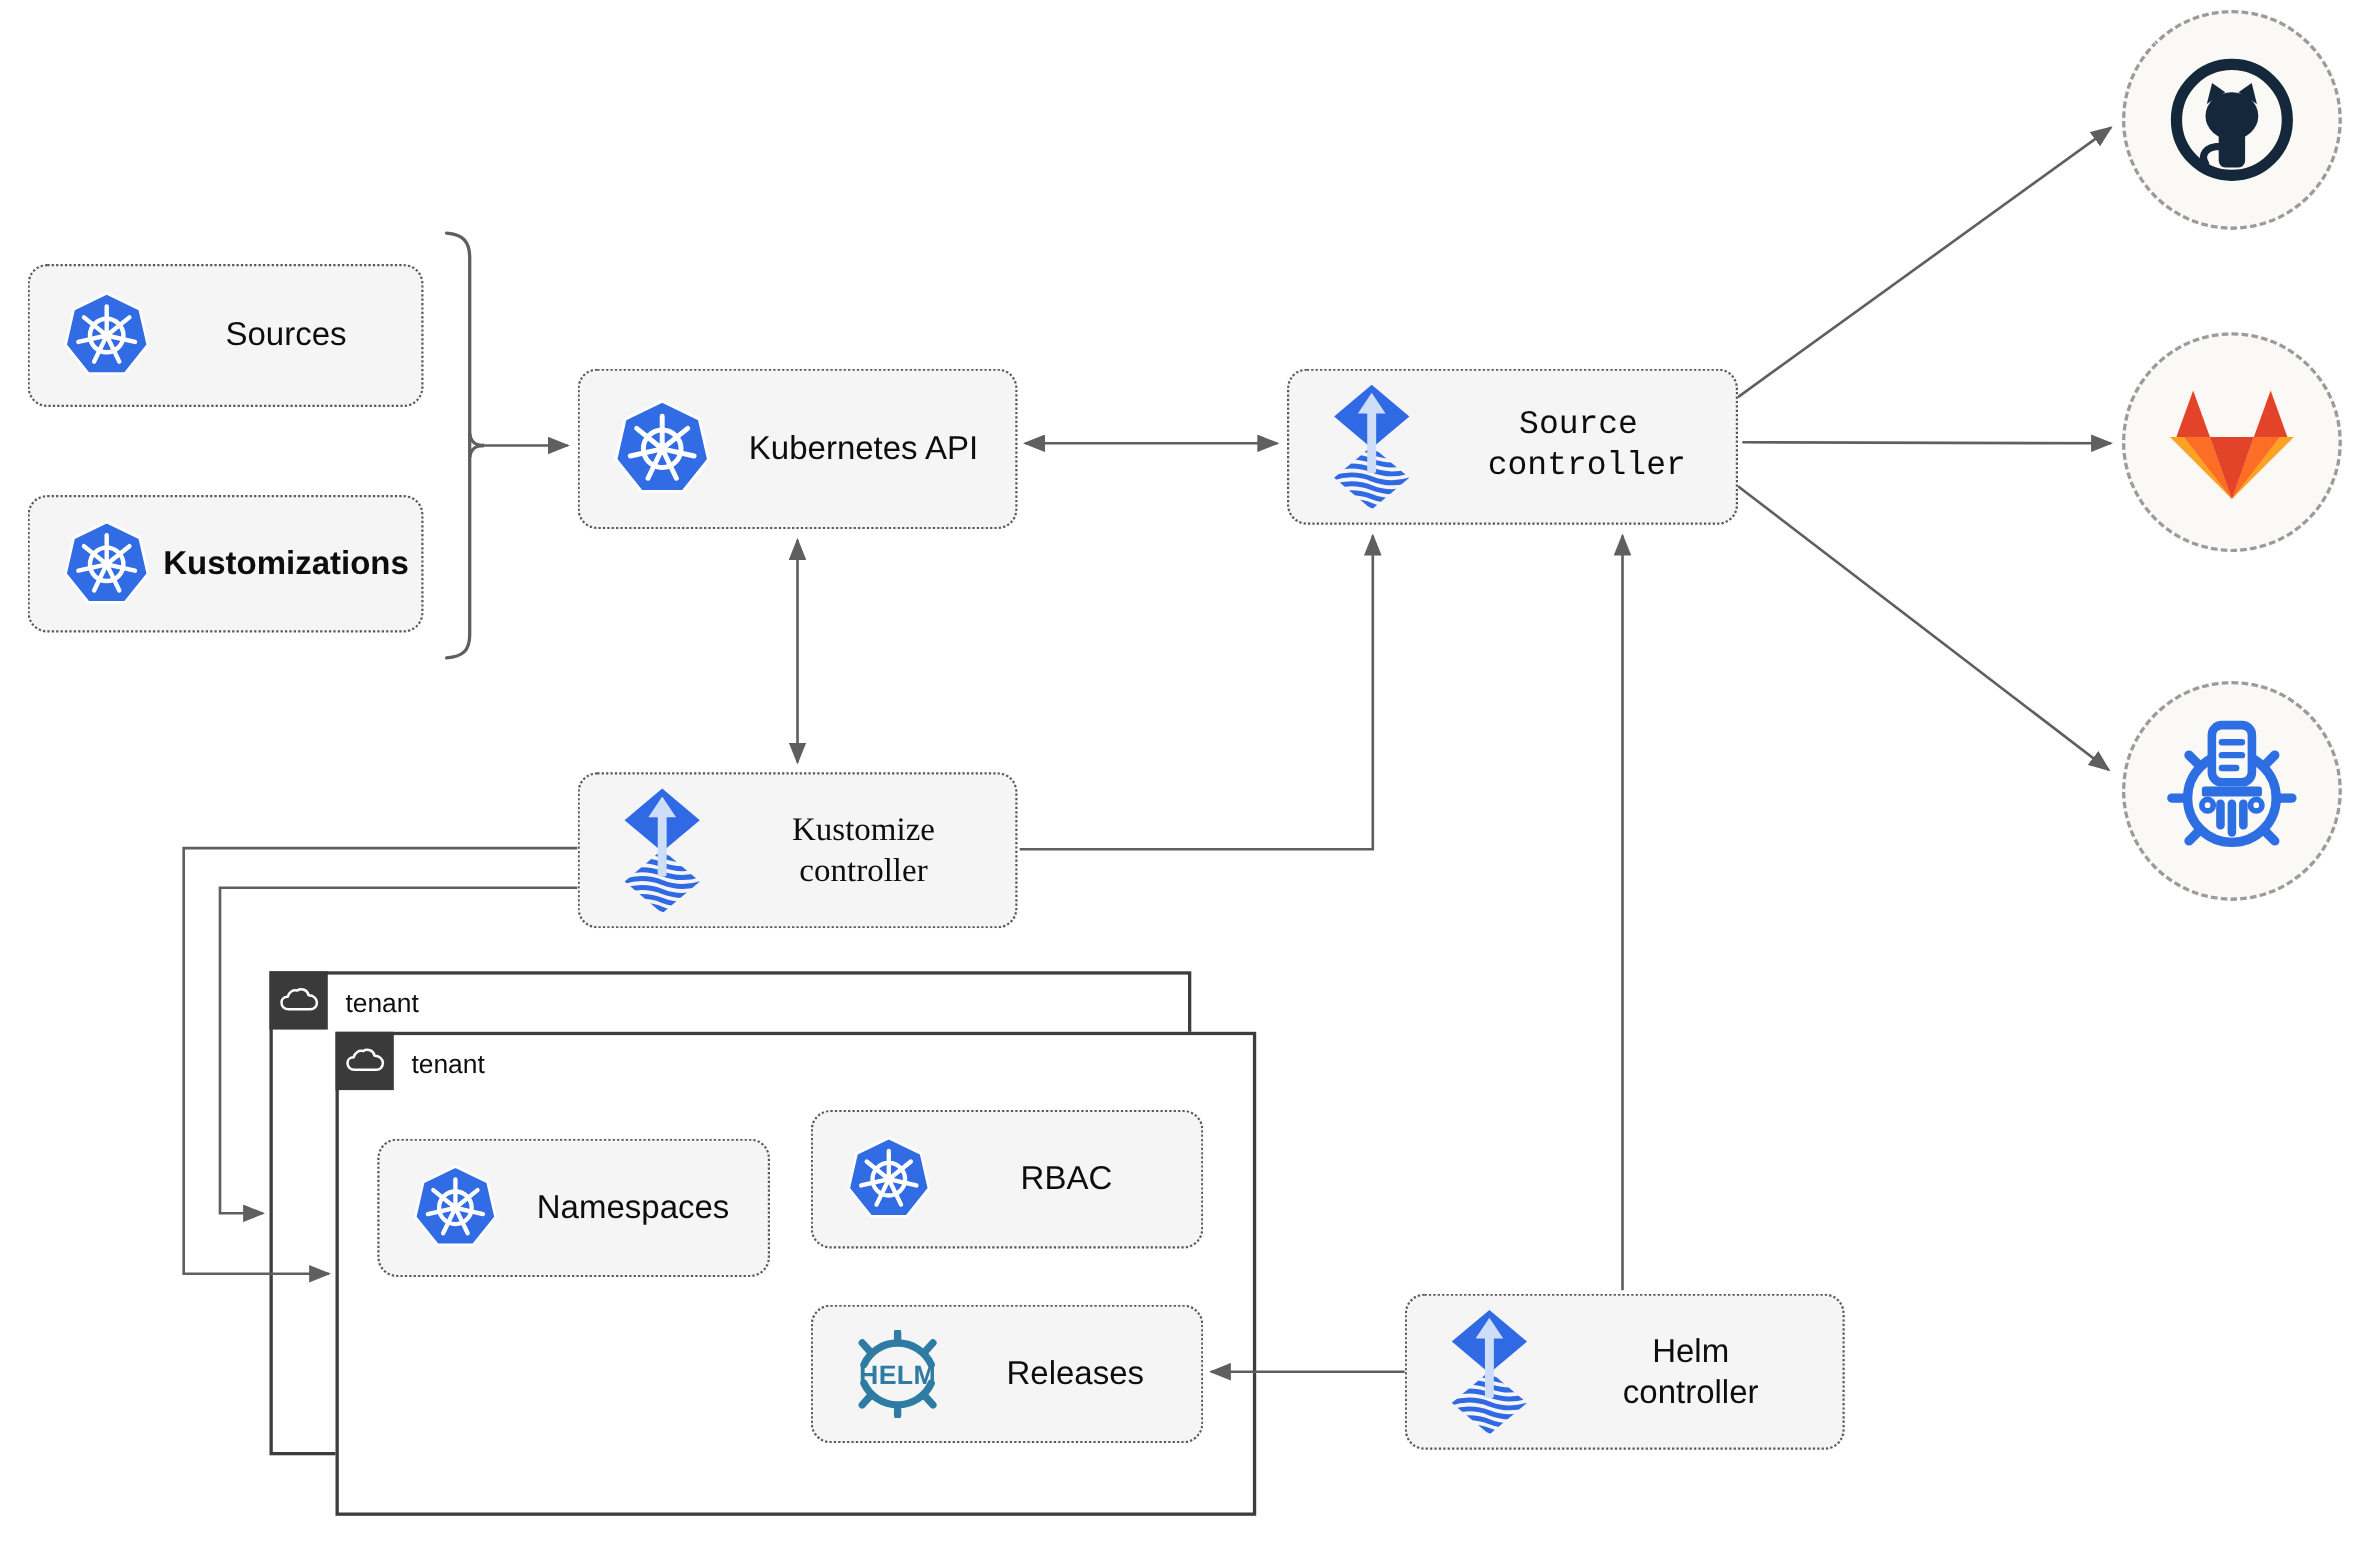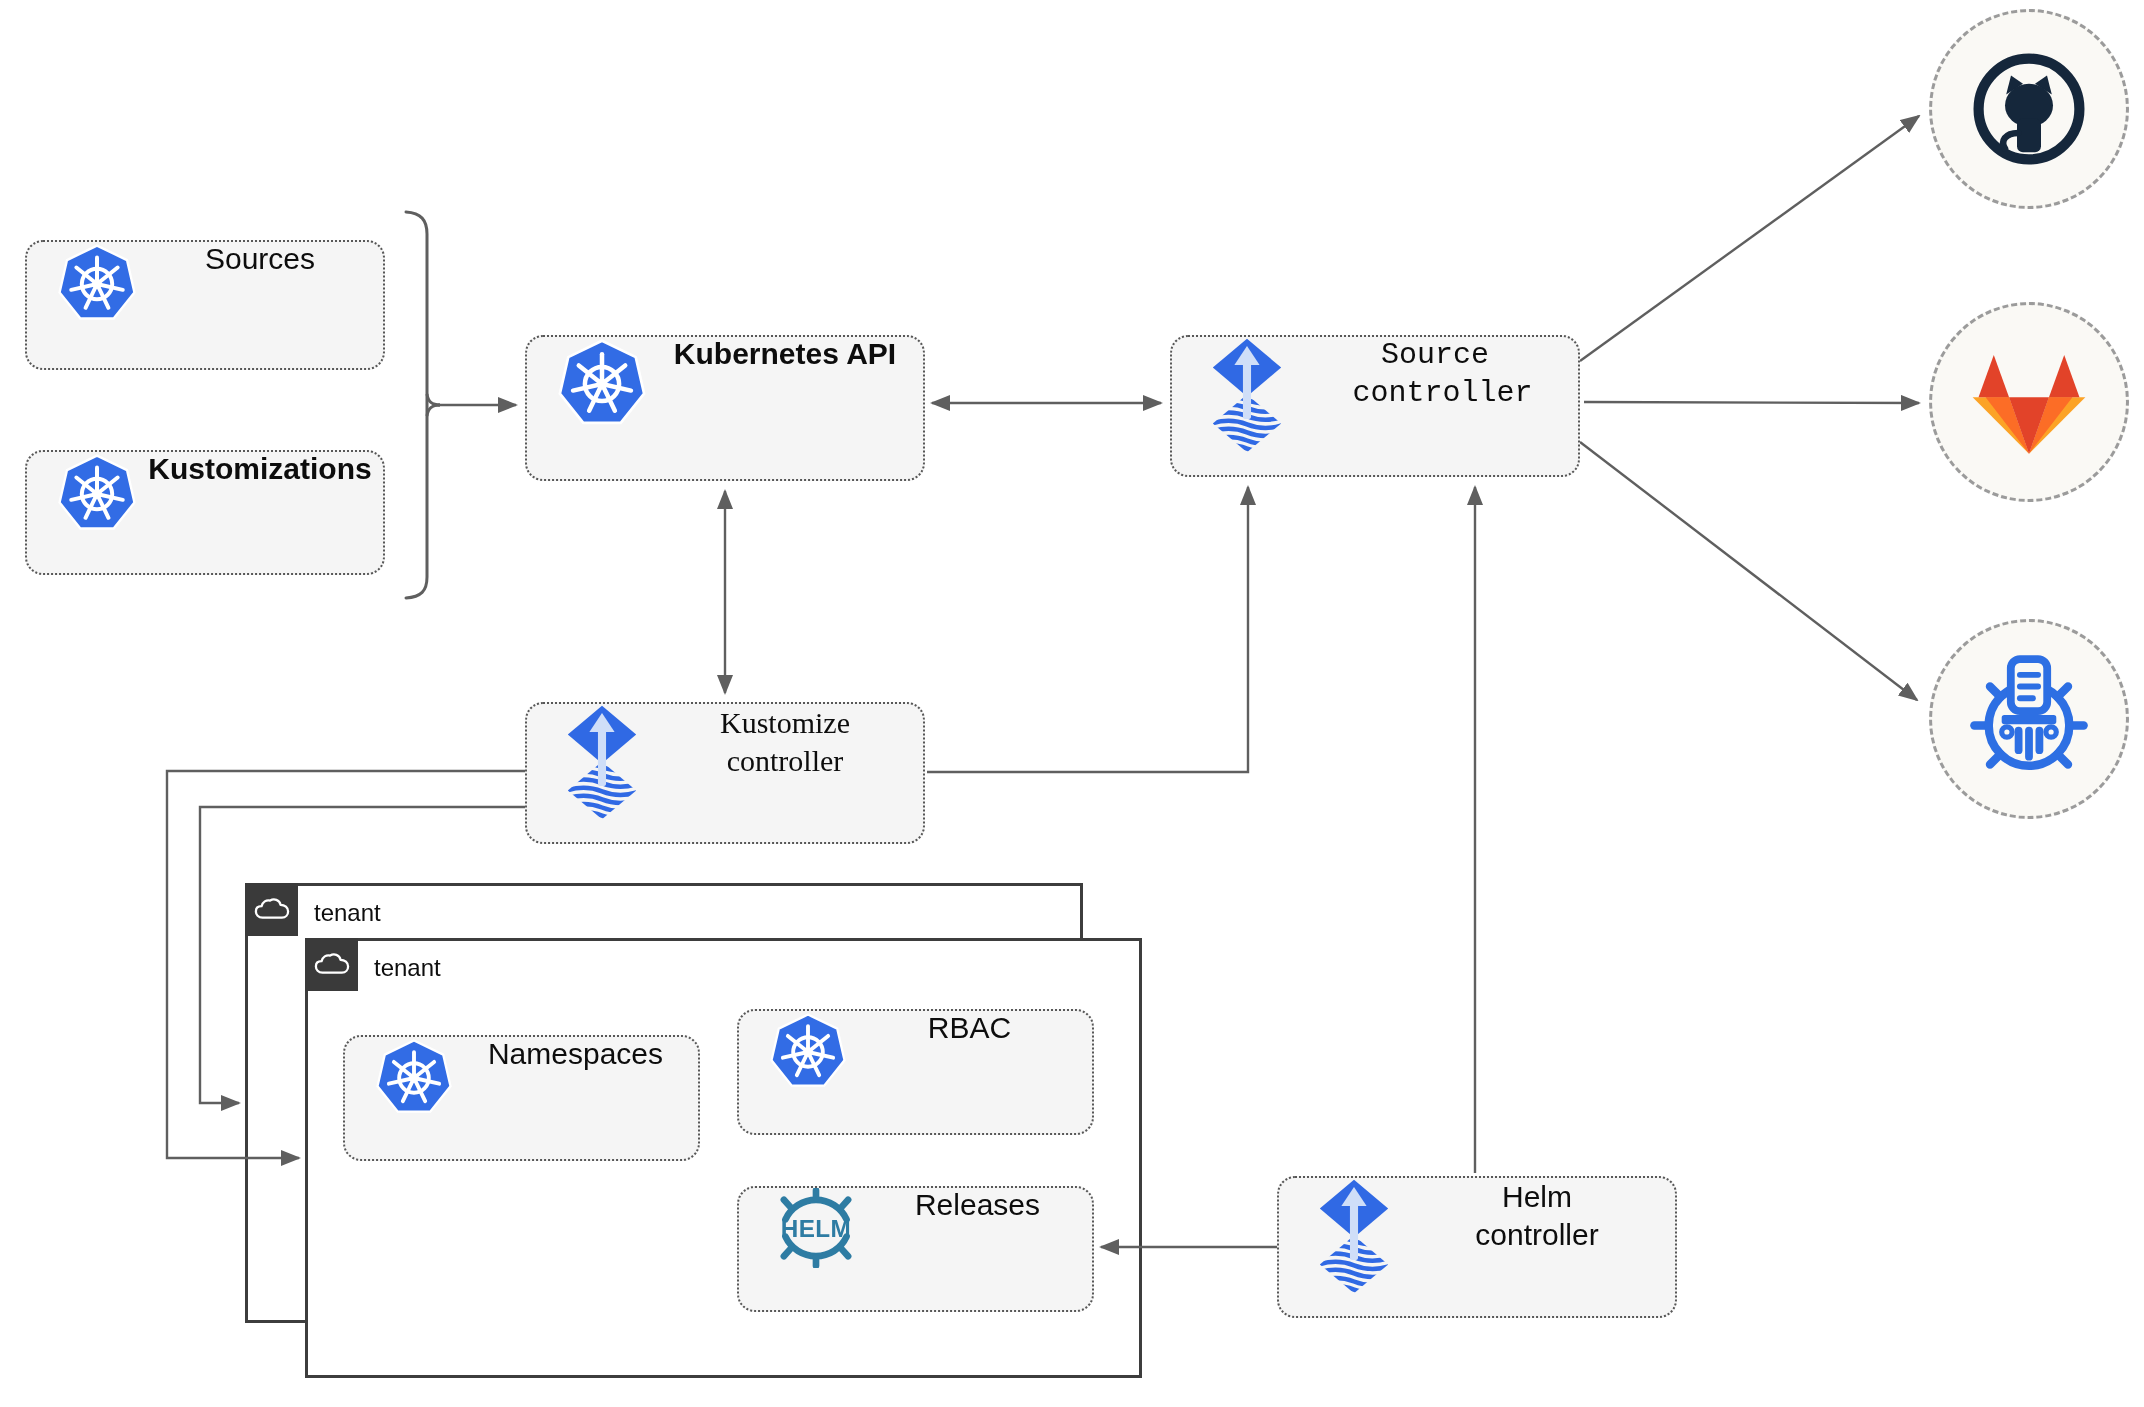--- a/index.html
+++ b/index.html
@@ -2,21 +2,21 @@
 <html><head>
 <meta charset="utf-8">
 <style>
   html,body { margin:0; padding:0; background:#ffffff; }
   .canvas {
     position:relative; width:2144px; height:1407px; background:#ffffff;
     font-family:"Liberation Sans", sans-serif; overflow:hidden;
   }
   
   .node {
-    position:absolute; box-sizing:border-box; display:flex; align-items:flex-start;
+    position:absolute; box-sizing:border-box; display:flex; align-items:center;
     background:#f5f5f5; border:2px dotted #575757; border-radius:18px; z-index:3;
   }
   .node .icon { flex:0 0 auto; margin-left:30px; display:flex; }
   .node .nlabel { flex:1; text-align:center; font-size:30px; color:#0d0d0d; }
   .node--ctl .nlabel { display:flex; justify-content:center; }
   .node--ctl .nlabel span { display:inline-block; width:165px; text-align:center; line-height:1.25; }
   
   .tenant { position:absolute; box-sizing:border-box; background:#ffffff; border:3px solid #3d3d3d; z-index:1; }
   .tenant .tab {
     position:absolute; top:-3px; left:-3px; width:53px; height:53px; background:#3a3a3a;
@@ -120,21 +120,21 @@
             <line x1="50" y1="52" x2="17.8" y2="59.3"></line>
           <line x1="50" y1="52" x2="24.2" y2="31.4"></line>
         </g>
         <circle cx="50" cy="52" r="19" fill="none" stroke="#ffffff" stroke-width="5"></circle>
         <circle cx="50" cy="52" r="6" fill="#ffffff"></circle>
       </svg>
     </span>
     <div class="nlabel">Kustomizations</div>
   </div>
 
-  <div class="node" style="left:525px; top:335px; width:400px; height:146px;font-weight:bold;">
+  <div class="node" style="left:525px; top:335px; width:400px; height:146px;">
     <span class="icon">
       <svg width="90" height="94" viewBox="0 0 100 104">
         <polygon points="50,4 87.5,22.1 96.8,62.7 70.8,95.2 29.2,95.2 3.2,62.7 12.5,22.1" fill="#326ce5" stroke="#ffffff" stroke-width="3"></polygon>
         <g stroke="#ffffff" stroke-width="5" stroke-linecap="round">
           <line x1="50" y1="52" x2="50" y2="19"></line>
             <line x1="50" y1="52" x2="75.8" y2="31.4"></line>
           <line x1="50" y1="52" x2="82.2" y2="59.3"></line>
             <line x1="50" y1="52" x2="64.3" y2="81.7"></line>
           <line x1="50" y1="52" x2="35.7" y2="81.7"></line>
             <line x1="50" y1="52" x2="17.8" y2="59.3"></line>

